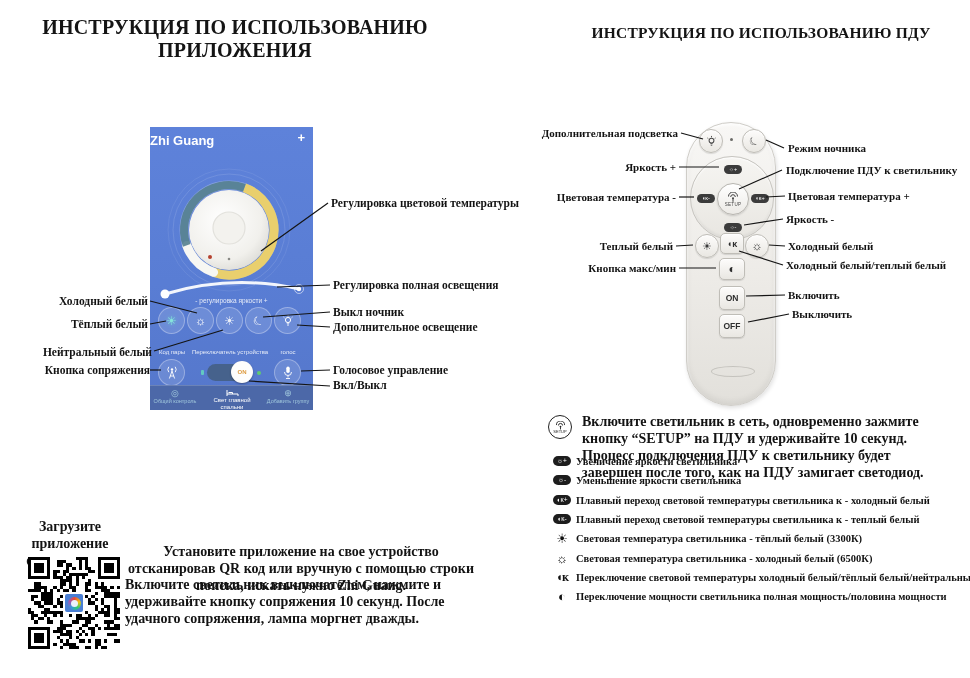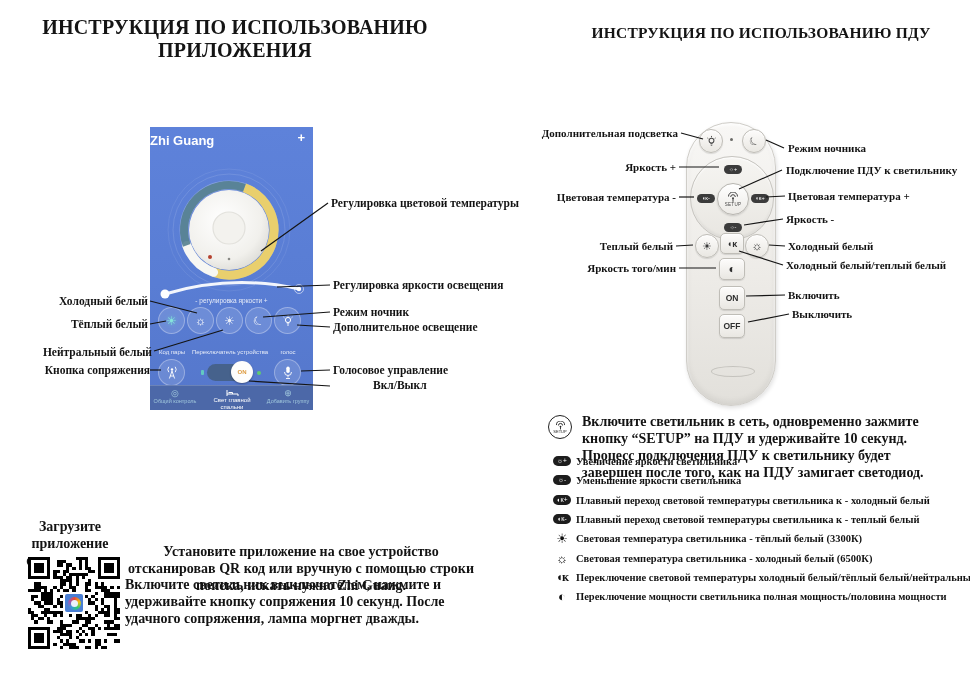--- a/index.html
+++ b/index.html
@@ -188,25 +188,25 @@
       </div>
     </div>
   </div>
 
   <div class="callout" style="right:822px;top:295px;">Холодный белый</div>
   <div class="callout" style="right:822px;top:318px;">Тёплый белый</div>
   <div class="callout" style="right:818px;top:346px;">Нейтральный белый</div>
   <div class="callout" style="right:820px;top:364px;">Кнопка сопряжения</div>
 
   <div class="callout" style="left:331px;top:197px;">Регулировка цветовой температуры</div>
-  <div class="callout" style="left:333px;top:279px;">Регулировка яркости освещения</div>
-  <div class="callout" style="left:333px;top:306px;">Режим ночник</div>
+  <div class="callout" style="left:333px;top:279px;">Регулировка полная освещения</div>
+  <div class="callout" style="left:333px;top:306px;">Выкл ночник</div>
   <div class="callout" style="left:333px;top:321px;">Дополнительное освещение</div>
   <div class="callout" style="left:333px;top:364px;text-align:center;">Голосовое управление</div>
-  <div class="callout" style="left:333px;top:379px;margin-left:40px;">Вкл/Выкл</div>
+  <div class="callout" style="left:333px;top:379px;">Вкл/Выкл</div>
 
   <div id="remote">
 
     <div class="rbtn round" style="left:12px;top:6px;width:24px;height:24px;">
       <svg width="13" height="13" viewBox="0 0 14 14">
         <circle cx="7" cy="6" r="2.6" fill="none" stroke="#4a4a4a" stroke-width="1.1"></circle>
         <path d="M7 1v1.5 M2.6 3.2l1 .8 M11.4 3.2l-1 .8 M5.8 9.3h2.4 M6.2 11h1.6" stroke="#4a4a4a" stroke-width="1" fill="none"></path>
       </svg>
     </div>
     <div class="abs" style="left:43px;top:15px;width:3px;height:3px;border-radius:50%;background:#6b6b68;"></div>
@@ -249,21 +249,21 @@
     <div class="rbtn sq" style="left:32px;top:191px;width:26px;height:24px;font-size:8.5px;font-weight:bold;color:#2e2e2e;">
       <span>OFF</span>
     </div>
     <div class="remote-ellipse"></div>
   </div>
 
   <div class="callout small" style="right:292px;top:127px;">Дополнительная подсветка</div>
   <div class="callout small" style="right:294px;top:161px;">Яркость +</div>
   <div class="callout small" style="right:294px;top:191px;">Цветовая температура -</div>
   <div class="callout small" style="right:297px;top:240px;">Теплый белый</div>
-  <div class="callout small" style="right:294px;top:262px;">Яркость того/мин</div>
+  <div class="callout small" style="right:294px;top:262px;">Кнопка макс/мин</div>
 
   <div class="callout small" style="left:788px;top:142px;">Режим ночника</div>
   <div class="callout small" style="left:786px;top:164px;">Подключение ПДУ к светильнику</div>
   <div class="callout small" style="left:788px;top:190px;text-align:center;">Цветовая температура +</div>
   <div class="callout small" style="left:786px;top:213px;">Яркость -</div>
   <div class="callout small" style="left:788px;top:240px;">Холодный белый</div>
   <div class="callout small" style="left:786px;top:259px;">Холодный белый/теплый белый</div>
   <div class="callout small" style="left:788px;top:289px;">Включить</div>
   <div class="callout small" style="left:792px;top:308px;">Выключить</div>
 

